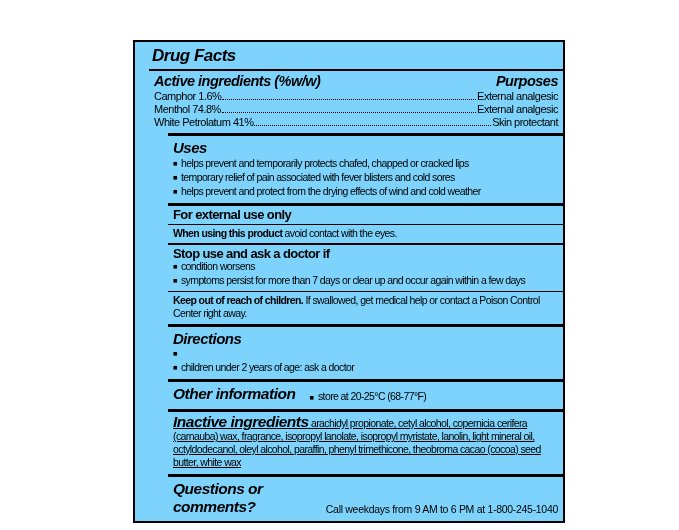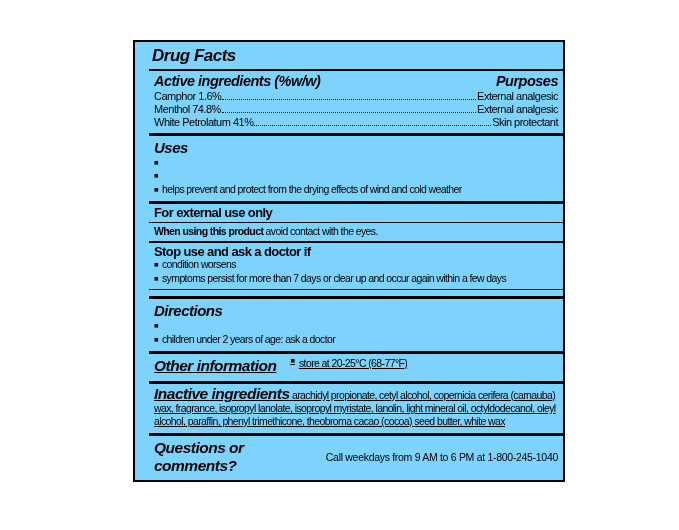--- a/index.html
+++ b/index.html
@@ -23,20 +23,21 @@
     border: 2.5px solid #000;
     background: #7dd3fc;
     box-sizing: content-box;
     padding-left: 14px;
   }
   .sec {
     padding: 2px 5px 4px 5px;
   }
   .sec + .sec {
     border-top: 3px solid #000;
+    margin-left: 19px;
   }
   
   .title {
     font-size: 17px;
     font-weight: bold;
     font-style: italic;
     letter-spacing: -0.5px;
     padding: 2px 3px 3px 3px;
     margin: 0 -5px;
     border-bottom: 2px solid #000;
@@ -110,30 +111,29 @@
   .inline-flow {
     font-size: 10.5px;
     letter-spacing: -0.6px;
     line-height: 13px;
     margin: 0;
     padding: 1px 0 1px 0;
     text-decoration: underline;
   }
   .other-row {
     display: flex;
-    align-items: flex-start;
+    align-items: flex-end;
     padding: 1px 0 2px 0;
-    text-decoration: underline;
   }
   .other-row .inline-heading { flex: 0 0 auto; }
   .other-row .sq { margin-left: 14px; }
   .other-row .body-text { white-space: nowrap; }
   .q-row {
     display: flex;
-    align-items: center;
+    align-items: flex-end;
     padding: 1px 0 1px 0;
   }
   .q-row .body-text { margin-left: 6px; white-space: nowrap; letter-spacing: -0.3px; }
   b { font-weight: bold; text-align: center; }
 </style>
 </head>
 <body>
 
 <div class="drug-facts-box">
 
@@ -157,23 +157,25 @@
       <span>White Petrolatum 41%</span>
       <span class="ai-dots"></span>
       <span>Skin protectant</span>
     </div>
   </div>
 
   <div class="sec">
     <div class="sec-heading">Uses</div>
     <div class="bullet-line">
       <span class="sq">■</span>
-    </div>
-    <div class="bullet-line">
-      <span class="sq">■</span>
+      <span>helps prevent and temporarily protects chafed, chapped or cracked lips</span>
+    </div>
+    <div class="bullet-line">
+      <span class="sq">■</span>
+      <span>temporary relief of pain associated with fever blisters and cold sores</span>
     </div>
     <div class="bullet-line">
       <span class="sq">■</span>
       <span>helps prevent and protect from the drying effects of wind and cold weather</span>
     </div>
   </div>
 
   <div class="sec">
     <div class="bold-line">For external use only</div>
     <div class="rule-thin"></div>
@@ -182,20 +184,21 @@
     <div class="bold-line">Stop use and ask a doctor if</div>
     <div class="bullet-line">
       <span class="sq">■</span>
       <span>condition worsens</span>
     </div>
     <div class="bullet-line">
       <span class="sq">■</span>
       <span>symptoms persist for more than 7 days or clear up and occur again within a few days</span>
     </div>
     <div class="rule-thin"></div>
+    <p class="mixed-line"><b>Keep out of reach of children.</b><span> If swallowed, get medical help or contact a Poison Control Center right away.</span></p>
   </div>
 
   <div class="sec">
     <div class="sec-heading">Directions</div>
     <div class="bullet-line">
       <span class="sq">■</span>
     </div>
     <div class="bullet-line">
       <span class="sq">■</span>
       <span>children under 2 years of age: ask a doctor</span>

